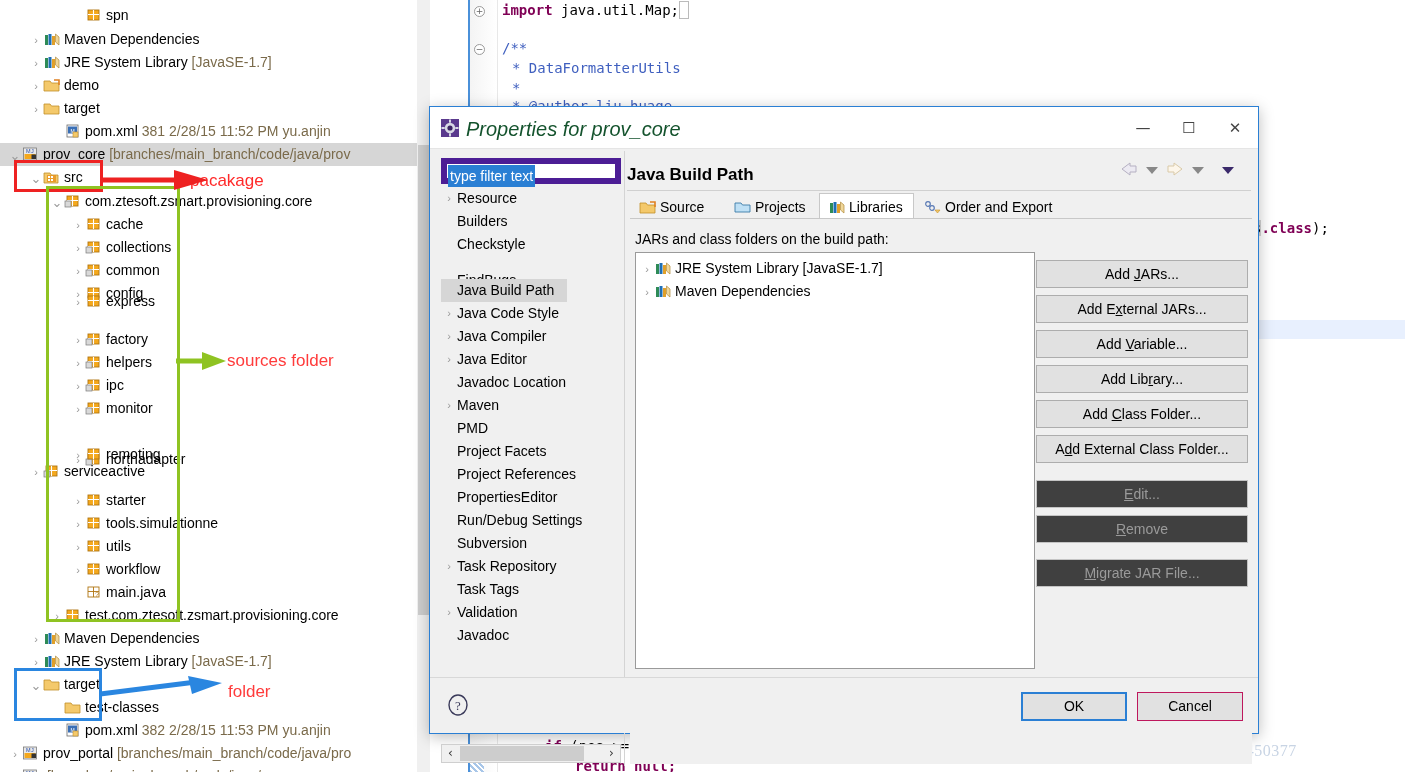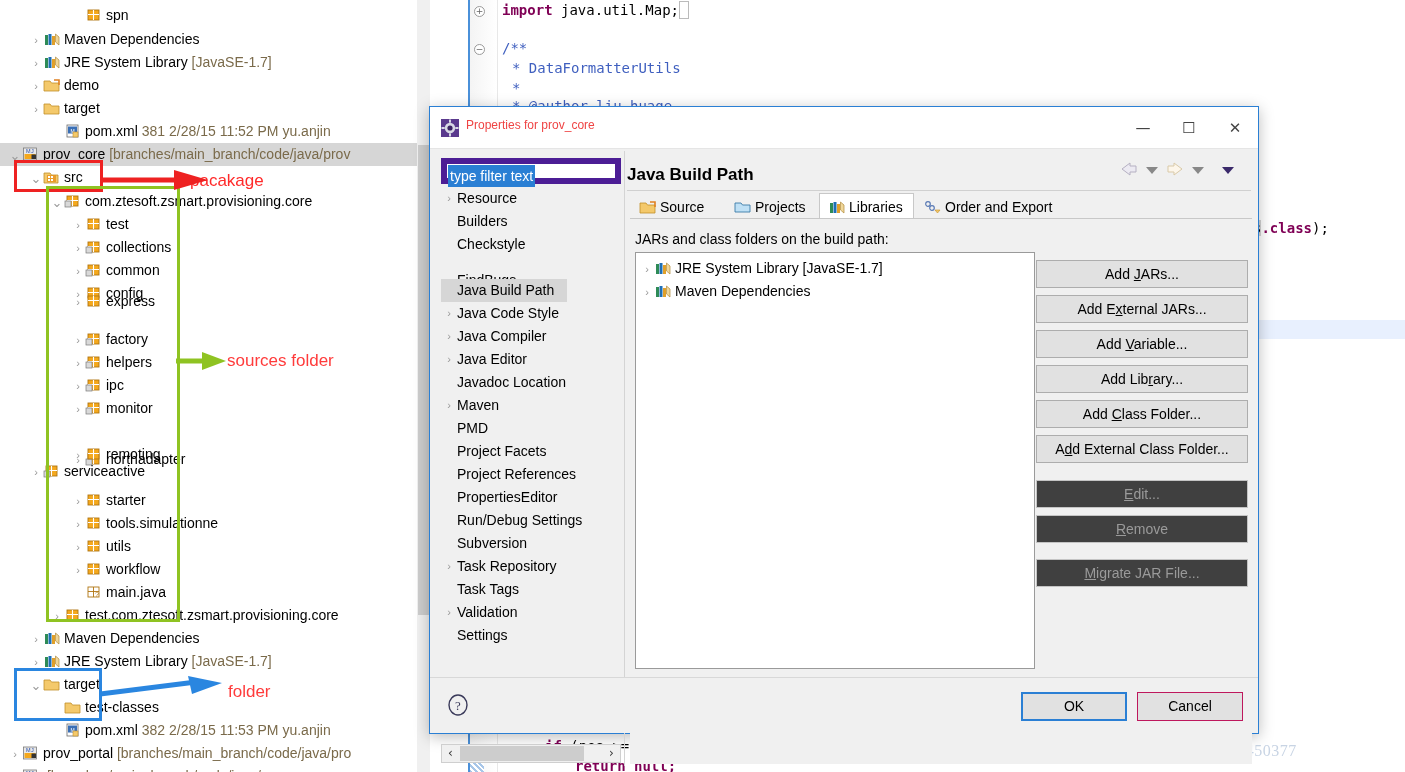--- a/index.html
+++ b/index.html
@@ -97,21 +97,21 @@
   }
   .dlg-titlebar {
     position: absolute; left: 0; top: 0; width: 828px; height: 42px;
     background: #ffffff; border-bottom: 1px solid #e5e5e5;
   }
   .dlg-icon {
     position: absolute; left: 11px; top: 12px; width: 18px; height: 18px;
   }
   .dlg-title {
     position: absolute; left: 36px; top: 11px;
-    font-size: 12px; color: #ef4444;
+    font-size: 20px; color: #14532d; font-style: italic;
   }
   .win-btn {
     position: absolute; top: 0; width: 46px; height: 42px;
     text-align: center; line-height: 42px; font-size: 15px; color: #444;
     font-family: "DejaVu Sans", sans-serif;
   }
 
   .filter-box {
     position: absolute; left: 11px; top: 51px; width: 180px; height: 26px;
     border: 6px solid #4c1d95; background: #fff;
@@ -289,21 +289,21 @@
             <rect x="8" y="10" width="2" height="2" fill="#fff"></rect>
           </svg><span>src</span></div>
         <div class="trow" style="top: 190px; padding-left: 50px;"><span class="twist" style="font-size: 13px;">⌄</span><svg class="ico" viewBox="0 0 18 16">
             <rect x="3" y="3" width="11" height="10" fill="#f4a81d" stroke="#b07512" stroke-width="0.9"></rect>
             <path d="M3 7.5 H14 M8.5 3 V13" stroke="#fff" stroke-width="1.1"></path>
             <rect x="1" y="8" width="6" height="6" fill="#d9d9d9" stroke="#7a7a7a" stroke-width="0.7"></rect>
           </svg><span>com.ztesoft.zsmart.provisioning.core</span></div>
         <div class="trow" style="top: 213px; padding-left: 71px;"><span class="twist">›</span><svg class="ico" viewBox="0 0 18 16">
             <rect x="3" y="3" width="11" height="10" fill="#f4a81d" stroke="#b07512" stroke-width="0.9"></rect>
             <path d="M3 7.5 H14 M8.5 3 V13" stroke="#fff" stroke-width="1.1"></path>
-          </svg><span>test</span></div>
+          </svg><span>cache</span></div>
         <div class="trow" style="top: 236px; padding-left: 71px;"><span class="twist">›</span><svg class="ico" viewBox="0 0 18 16">
             <rect x="3" y="3" width="11" height="10" fill="#f4a81d" stroke="#b07512" stroke-width="0.9"></rect>
             <path d="M3 7.5 H14 M8.5 3 V13" stroke="#fff" stroke-width="1.1"></path>
             <rect x="1" y="8" width="6" height="6" fill="#d9d9d9" stroke="#7a7a7a" stroke-width="0.7"></rect>
           </svg><span>collections</span></div>
         <div class="trow" style="top: 259px; padding-left: 71px;"><span class="twist">›</span><svg class="ico" viewBox="0 0 18 16">
             <rect x="3" y="3" width="11" height="10" fill="#f4a81d" stroke="#b07512" stroke-width="0.9"></rect>
             <path d="M3 7.5 H14 M8.5 3 V13" stroke="#fff" stroke-width="1.1"></path>
             <rect x="1" y="8" width="6" height="6" fill="#d9d9d9" stroke="#7a7a7a" stroke-width="0.7"></rect>
           </svg><span>common</span></div>
@@ -480,21 +480,21 @@
           <div class="nav-item" style="top: 207px; width: auto;"><span class="nav-twist">›</span><span>Maven</span></div>
           <div class="nav-item" style="top: 230px; width: auto;"><span>PMD</span></div>
           <div class="nav-item" style="top: 253px; width: auto;"><span>Project Facets</span></div>
           <div class="nav-item" style="top: 276px; width: auto;"><span>Project References</span></div>
           <div class="nav-item" style="top: 299px; width: auto;"><span>PropertiesEditor</span></div>
           <div class="nav-item" style="top: 322px; width: auto;"><span>Run/Debug Settings</span></div>
           <div class="nav-item" style="top: 345px; width: auto;"><span>Subversion</span></div>
           <div class="nav-item" style="top: 368px; width: auto;"><span class="nav-twist">›</span><span>Task Repository</span></div>
           <div class="nav-item" style="top: 391px; width: auto;"><span>Task Tags</span></div>
           <div class="nav-item" style="top: 414px; width: auto;"><span class="nav-twist">›</span><span>Validation</span></div>
-          <div class="nav-item" style="top: 437px; width: auto;"><span>Settings</span></div>
+          <div class="nav-item" style="top: 437px; width: auto;"><span>Javadoc</span></div>
         </div>
     </div>
     <div class="nav-hscroll">
       <div class="hs-arrow" style="left:0;">‹</div>
       <div class="hs-thumb"></div>
       <div class="hs-arrow" style="right:0;">›</div>
     </div>
 
     <div class="nav-divider"></div>
 

